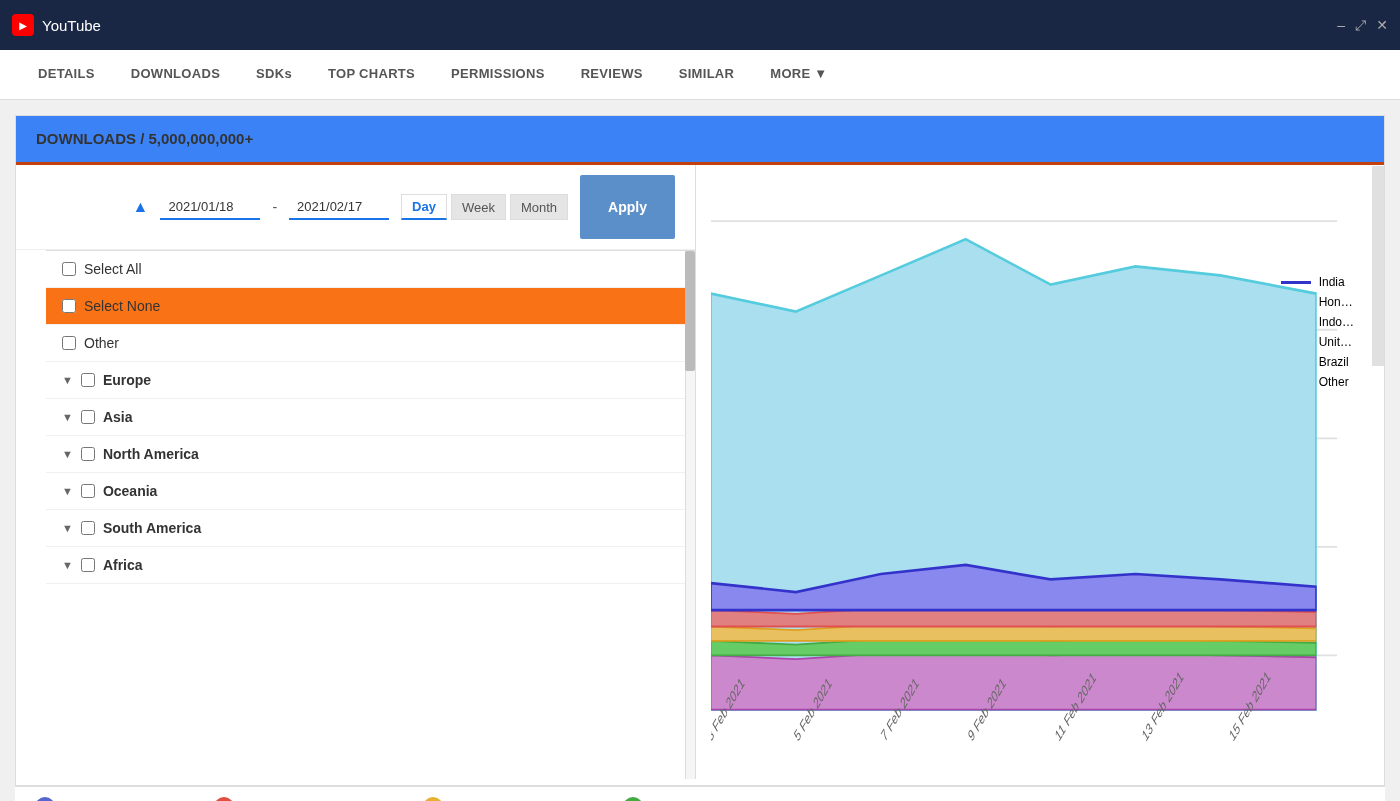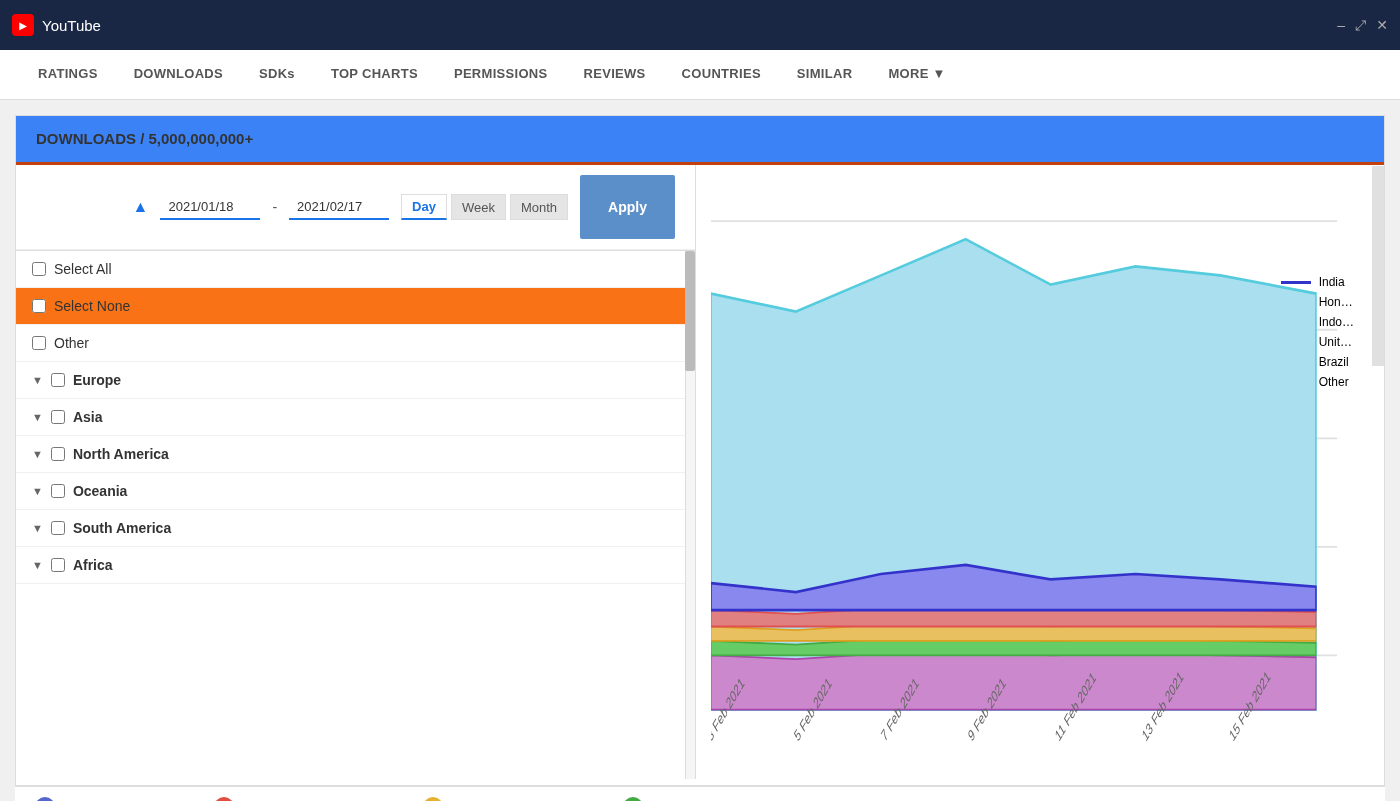--- a/index.html
+++ b/index.html
@@ -163,20 +163,21 @@
       cursor: pointer;
       border-radius: 2px;
     }
 
     
     .checkbox-list {
       flex: 1;
       overflow-y: auto;
       border-top: 1px solid #ddd;
       position: relative;
+      margin-left: 30px;
     }
     .checkbox-item {
       display: flex;
       align-items: center;
       padding: 10px 16px;
       font-size: 14px;
       color: #333;
       gap: 8px;
       cursor: pointer;
       border-bottom: 1px solid #f0f0f0;
@@ -298,27 +299,26 @@
     <span class="title-bar-title">YouTube</span>
   </div>
   <div class="title-bar-controls">
     <span>–</span>
     <span>⤢</span>
     <span>✕</span>
   </div>
 </div>
 
 <div class="nav-bar">
-  <div class="nav-item">RATINGS</div>
+  <div class="nav-item">DETAILS</div>
   <div class="nav-item">DOWNLOADS</div>
   <div class="nav-item">SDKs</div>
   <div class="nav-item">TOP CHARTS</div>
   <div class="nav-item">PERMISSIONS</div>
   <div class="nav-item">REVIEWS</div>
-  <div class="nav-item">COUNTRIES</div>
   <div class="nav-item">SIMILAR</div>
   <div class="nav-item more">MORE ▼</div>
 </div>
 
 <div class="main-content">
 
   <div class="downloads-header">
     <span class="downloads-header-text">DOWNLOADS / 5,000,000,000+</span>
   </div>
 

